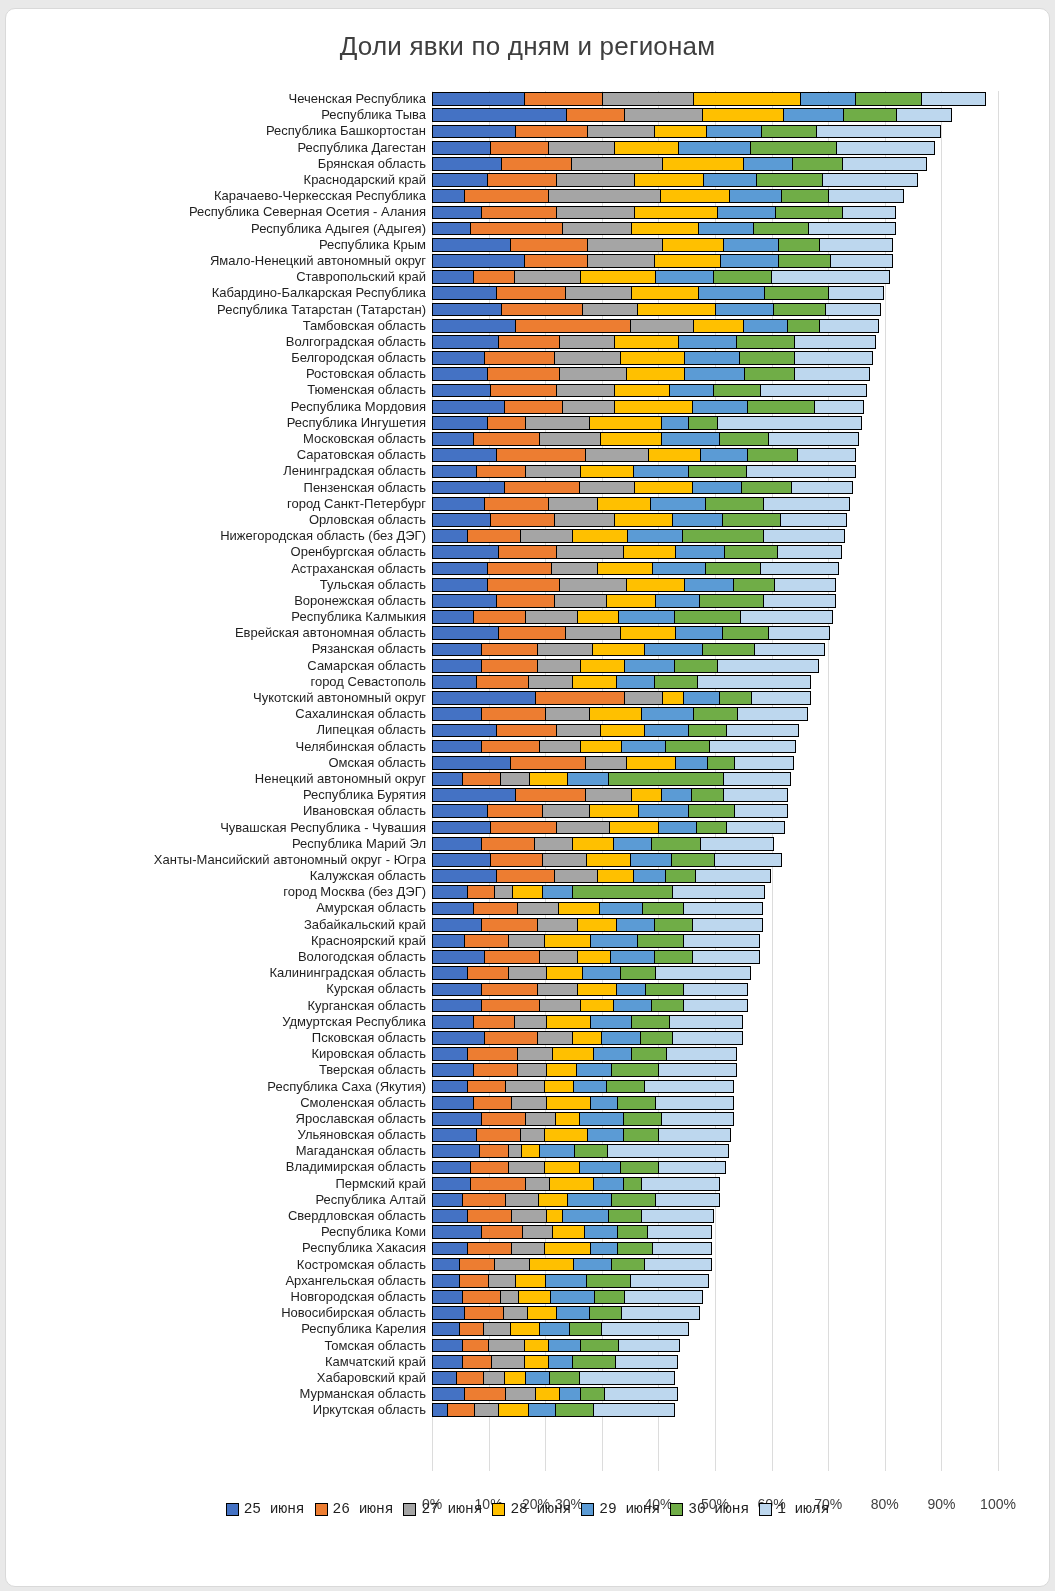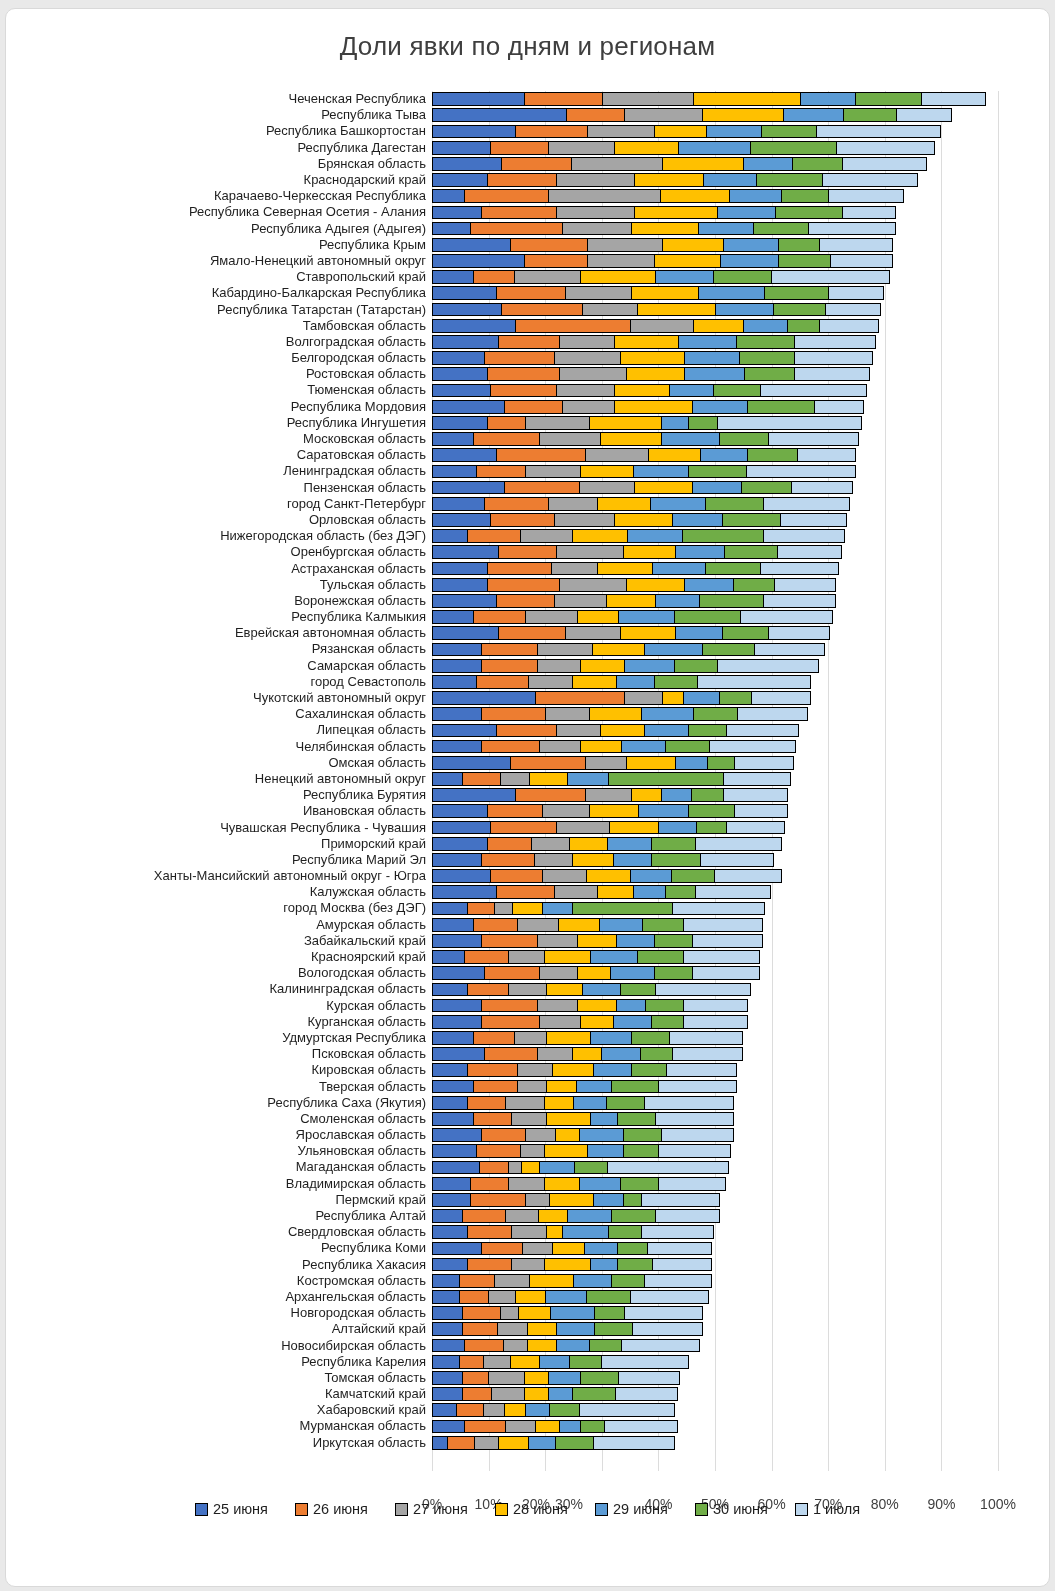--- a/index.html
+++ b/index.html
@@ -29,21 +29,21 @@
   .bars{display:flex;height:13.8px;}
   .seg{height:100%;box-sizing:border-box;border:1.5px solid #000;}
   .seg + .seg{margin-left:-1.5px;}
   .x-ticks{position:absolute;top:1487px;left:0;width:100%;height:20px;}
   .x-tick{
     position:absolute;transform:translateX(-50%);
     font-size:14px;color:#404040;white-space:nowrap;
   }
   .legend{
     position:absolute;top:1492px;left:0;width:100%;
-    display:flex;justify-content:center;align-items:center;gap:27px;
+    display:flex;justify-content:center;align-items:center;gap:10px;font-family:Liberation Mono, monospace;
   }
   .legend-item{display:flex;align-items:center;gap:5px;font-size:14.5px;color:#1f1f1f;}
   .legend-swatch{width:11px;height:11px;border:1.6px solid #000;}
 </style>
 </head>
 <body>
 
 <div class="card">
   <div class="chart-title">Доли явки по дням и регионам</div>
   <div class="gridlines">
@@ -606,32 +606,20 @@
           <div class="seg" style="width: 59.43px; background: rgb(68, 114, 196);"></div>
           <div class="seg" style="width: 67.92px; background: rgb(237, 125, 49);"></div>
           <div class="seg" style="width: 53.77px; background: rgb(165, 165, 165);"></div>
           <div class="seg" style="width: 50.94px; background: rgb(255, 192, 0);"></div>
           <div class="seg" style="width: 39.62px; background: rgb(91, 155, 213);"></div>
           <div class="seg" style="width: 31.13px; background: rgb(112, 173, 71);"></div>
           <div class="seg" style="width: 59.43px; background: rgb(189, 215, 238);"></div>
         </div>
       </div>
       <div class="bar-row">
-        <div class="rlabel">Приморский край</div>
-        <div class="bars">
-          <div class="seg" style="width: 56.6px; background: rgb(68, 114, 196);"></div>
-          <div class="seg" style="width: 45.28px; background: rgb(237, 125, 49);"></div>
-          <div class="seg" style="width: 39.62px; background: rgb(165, 165, 165);"></div>
-          <div class="seg" style="width: 39.62px; background: rgb(255, 192, 0);"></div>
-          <div class="seg" style="width: 45.28px; background: rgb(91, 155, 213);"></div>
-          <div class="seg" style="width: 45.28px; background: rgb(112, 173, 71);"></div>
-          <div class="seg" style="width: 87.73px; background: rgb(189, 215, 238);"></div>
-        </div>
-      </div>
-      <div class="bar-row">
         <div class="rlabel">Республика Марий Эл</div>
         <div class="bars">
           <div class="seg" style="width: 50.94px; background: rgb(68, 114, 196);"></div>
           <div class="seg" style="width: 53.77px; background: rgb(237, 125, 49);"></div>
           <div class="seg" style="width: 39.62px; background: rgb(165, 165, 165);"></div>
           <div class="seg" style="width: 42.45px; background: rgb(255, 192, 0);"></div>
           <div class="seg" style="width: 39.62px; background: rgb(91, 155, 213);"></div>
           <div class="seg" style="width: 50.94px; background: rgb(112, 173, 71);"></div>
           <div class="seg" style="width: 73.58px; background: rgb(189, 215, 238);"></div>
         </div>
@@ -963,32 +951,20 @@
       <div class="bar-row">
         <div class="rlabel">Новгородская область</div>
         <div class="bars">
           <div class="seg" style="width: 31.13px; background: rgb(68, 114, 196);"></div>
           <div class="seg" style="width: 39.62px; background: rgb(237, 125, 49);"></div>
           <div class="seg" style="width: 19.81px; background: rgb(165, 165, 165);"></div>
           <div class="seg" style="width: 33.96px; background: rgb(255, 192, 0);"></div>
           <div class="seg" style="width: 45.28px; background: rgb(91, 155, 213);"></div>
           <div class="seg" style="width: 31.13px; background: rgb(112, 173, 71);"></div>
           <div class="seg" style="width: 79.24px; background: rgb(189, 215, 238);"></div>
-        </div>
-      </div>
-      <div class="bar-row">
-        <div class="rlabel">Алтайский край</div>
-        <div class="bars">
-          <div class="seg" style="width: 31.13px; background: rgb(68, 114, 196);"></div>
-          <div class="seg" style="width: 36.79px; background: rgb(237, 125, 49);"></div>
-          <div class="seg" style="width: 31.13px; background: rgb(165, 165, 165);"></div>
-          <div class="seg" style="width: 31.13px; background: rgb(255, 192, 0);"></div>
-          <div class="seg" style="width: 39.62px; background: rgb(91, 155, 213);"></div>
-          <div class="seg" style="width: 39.62px; background: rgb(112, 173, 71);"></div>
-          <div class="seg" style="width: 70.75px; background: rgb(189, 215, 238);"></div>
         </div>
       </div>
       <div class="bar-row">
         <div class="rlabel">Новосибирская область</div>
         <div class="bars">
           <div class="seg" style="width: 33.96px; background: rgb(68, 114, 196);"></div>
           <div class="seg" style="width: 39.62px; background: rgb(237, 125, 49);"></div>
           <div class="seg" style="width: 25.47px; background: rgb(165, 165, 165);"></div>
           <div class="seg" style="width: 31.13px; background: rgb(255, 192, 0);"></div>
           <div class="seg" style="width: 33.96px; background: rgb(91, 155, 213);"></div>

